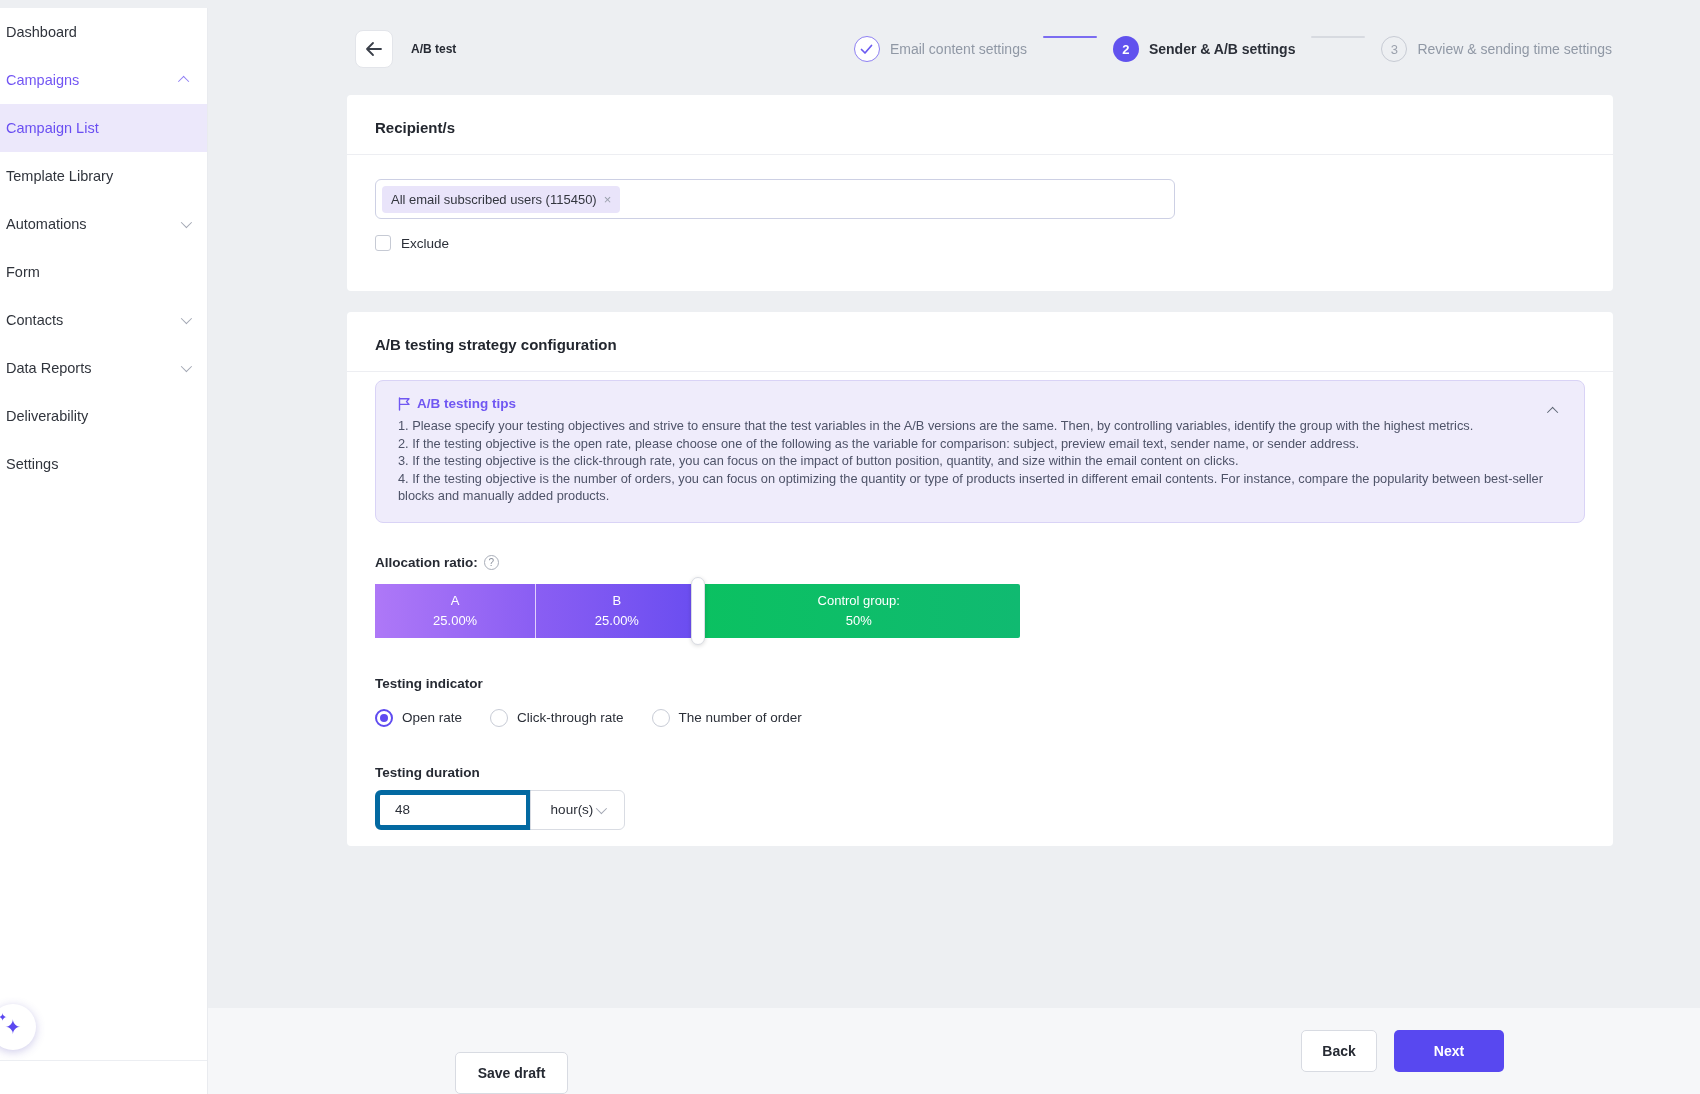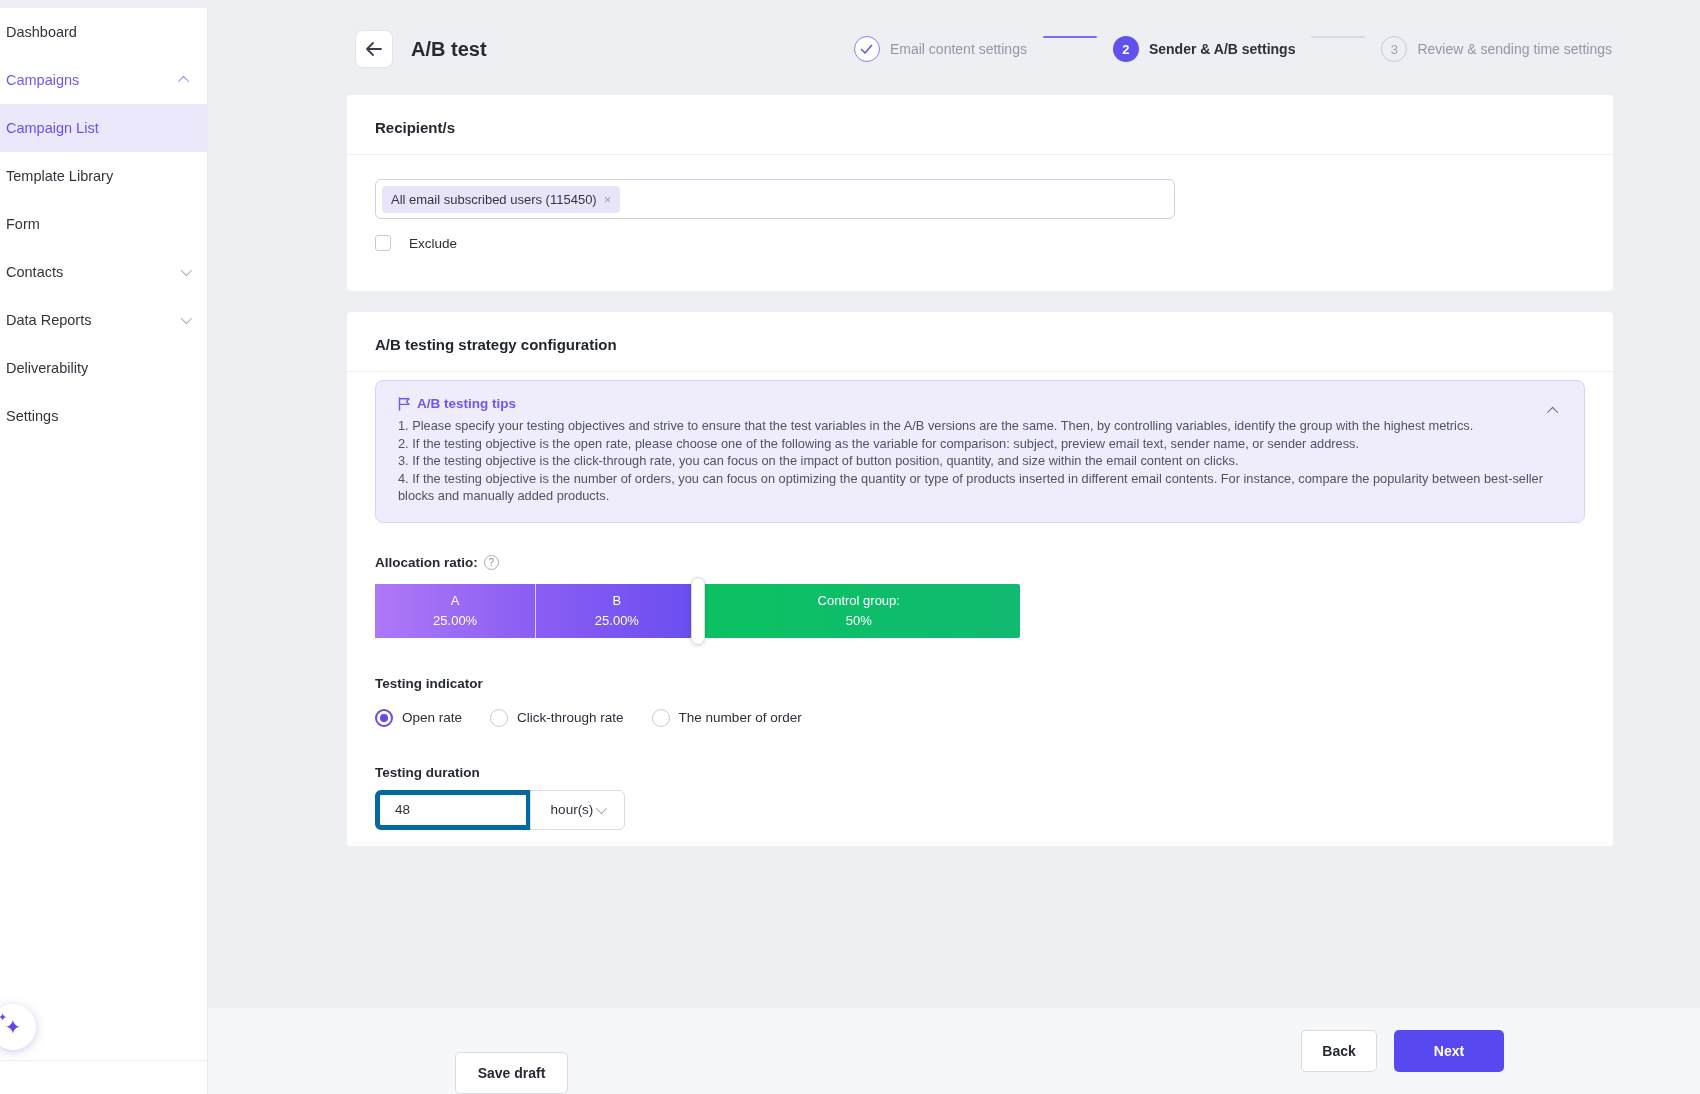--- a/index.html
+++ b/index.html
@@ -38,21 +38,21 @@
   }
   .sparkle-big { color:#5b48f0; font-size:20px; line-height:1; }
   .sparkle-small { color:#5b48f0; font-size:11px; line-height:1; position:absolute; left:8px; top:8px; }
   
   .main { position:absolute; left:208px; top:0; right:0; bottom:0; }
   .header { display:flex; align-items:center; height:88px; padding:10px 88px 0 147px; }
   .back-btn {
     width:38px; height:38px; background:#fff; border:1px solid #e3e5ea; border-radius:8px;
     display:flex; align-items:center; justify-content:center; cursor:pointer; flex:none;
   }
-  .page-title { margin-left:18px; font-size:20px; font-weight:bold; color:#262a33; }
+  .page-title { margin-left:18px; font-size:12px; font-weight:bold; color:#262a33; }
   .steps { margin-left:auto; display:flex; font-size:14px; white-space:nowrap; }
   .step { display:flex; align-items:center; cursor:pointer; }
   .step-icon {
     width:26px; height:26px; border-radius:50%; flex:none;
     display:flex; align-items:center; justify-content:center; font-size:13px;
   }
   .step-icon.done { border:1.5px solid #8e80f2; background:#fff; }
   .step-icon.current { background:#6152ee; color:#fff; font-weight:600; }
   .step-icon.upcoming { border:1.5px solid #c7cbd4; color:#9ba1ad; background:transparent; }
   .step-label { margin-left:10px; color:#9098a5; }
@@ -70,21 +70,21 @@
   .recipient-input {
     margin:24px 28px 0; width:800px; min-height:40px;
     border:1px solid #cdd0e4; border-radius:6px; padding:4px 6px;
     display:flex; align-items:center; cursor:text; background:#fff;
   }
   .tag {
     background:#e9e4fa; border-radius:4px; padding:6px 9px; font-size:13px; color:#33363f;
     display:flex; align-items:center; gap:7px;
   }
   .tag-x { color:#9aa0ac; font-size:13px; cursor:pointer; line-height:1; }
-  .exclude-row { margin:16px 28px 0; display:flex; align-items:center; gap:18px; font-size:13.5px; color:#2b2f38; }
+  .exclude-row { margin:16px 28px 0; display:flex; align-items:center; gap:10px; font-size:13.5px; color:#2b2f38; }
   .checkbox { width:16px; height:16px; border:1px solid #c6cad4; border-radius:3px; background:#fff; cursor:pointer; flex:none; }
   
   .tips {
     margin:8px 28px 0; background:#efecfb; border:1px solid #d9d3f6; border-radius:8px;
     padding:15px 22px 17px; position:relative;
   }
   .tips-title { color:#7057f2; font-weight:600; font-size:13.5px; display:flex; align-items:center; gap:6px; margin-bottom:6px; }
   .tips-line { font-size:12.8px; color:#4e5368; line-height:17.5px; }
   .tips-collapse { position:absolute; right:26px; top:20px; cursor:pointer; }
   .tips-collapse .chev { border-color:#5b6472; }
@@ -153,20 +153,24 @@
     <span>Campaigns</span>
     <span class="chev up purple"></span>
   </div>
   <div class="side-item selected">
     <span>Campaign List</span>
   </div>
   <div class="side-item">
     <span>Template Library</span>
   </div>
   <div class="side-item">
+    <span>Automations</span>
+    <span class="chev down"></span>
+  </div>
+  <div class="side-item">
     <span>Form</span>
   </div>
   <div class="side-item">
     <span>Contacts</span>
     <span class="chev down"></span>
   </div>
   <div class="side-item">
     <span>Data Reports</span>
     <span class="chev down"></span>
   </div>

